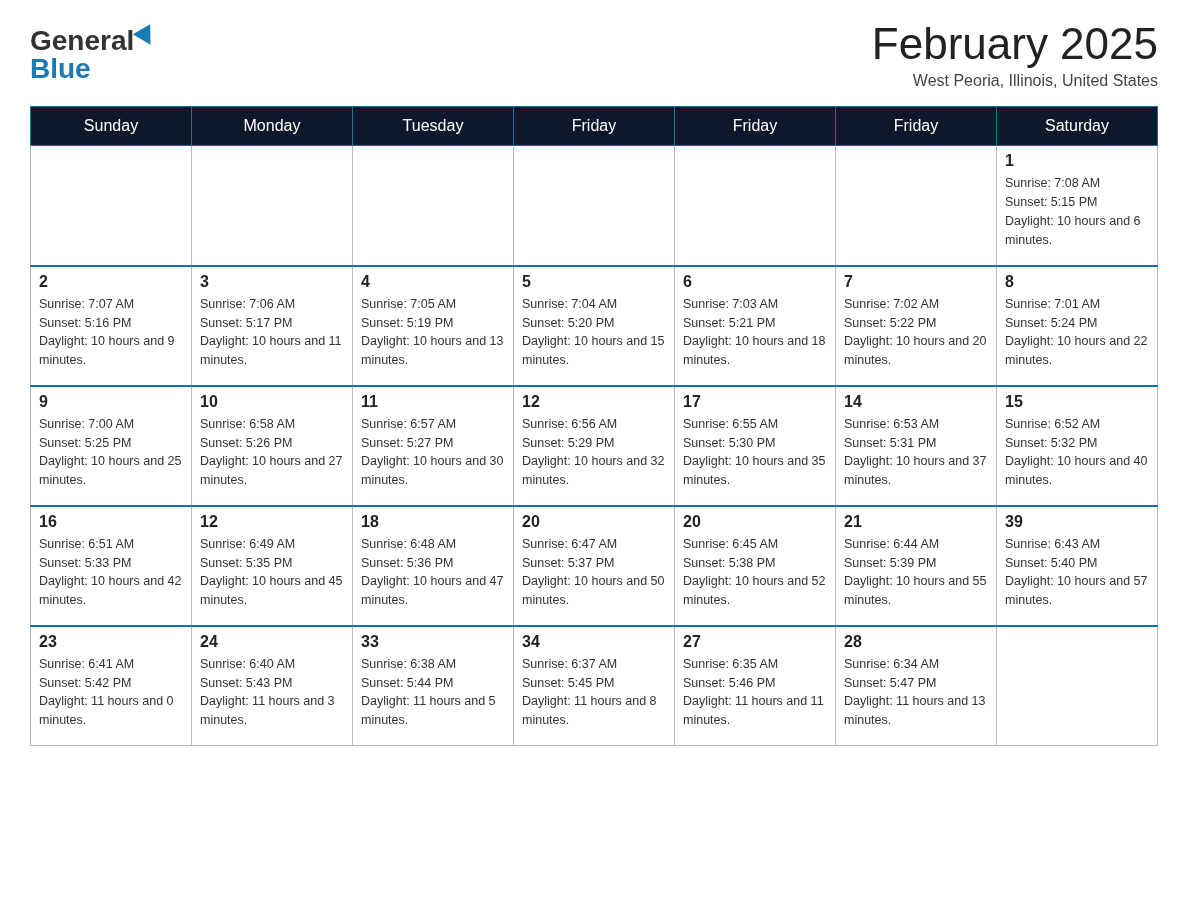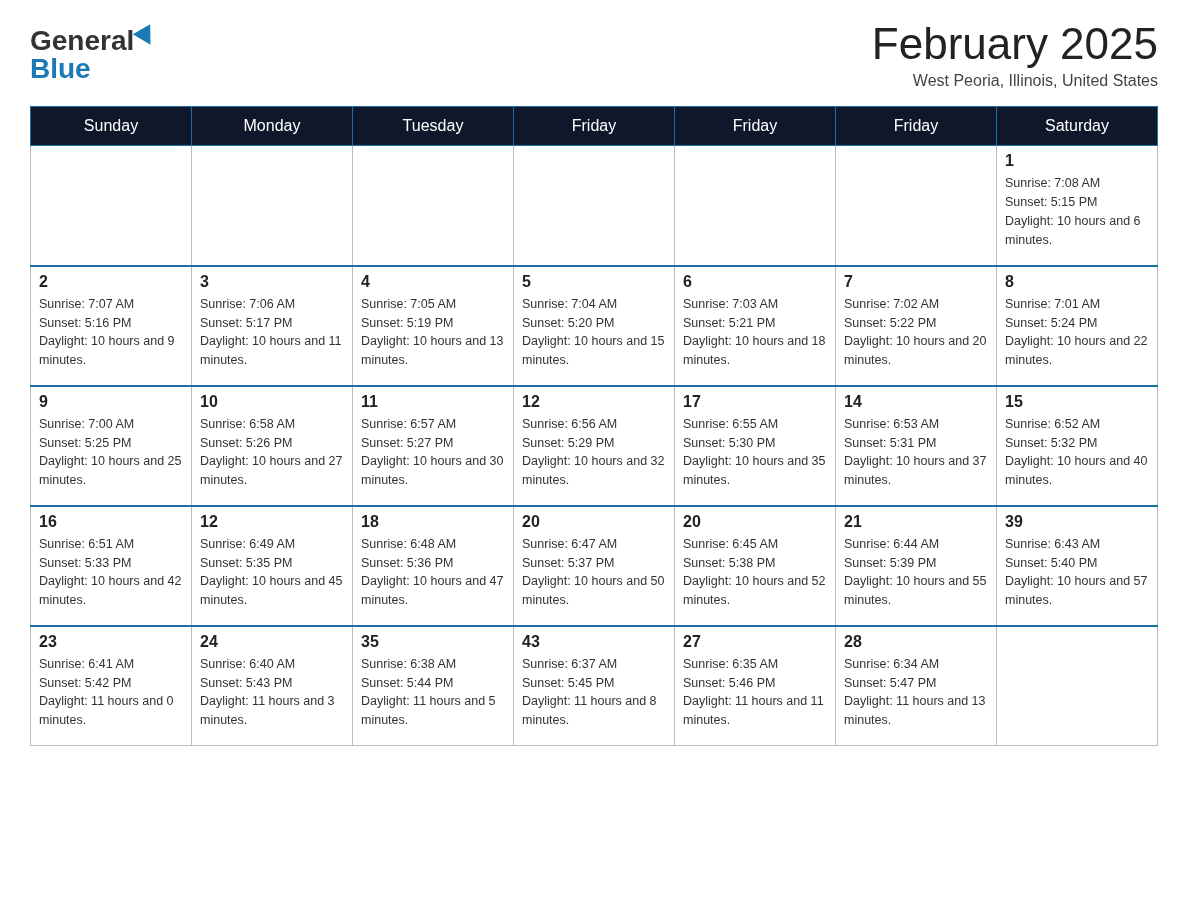--- a/index.html
+++ b/index.html
@@ -241,25 +241,25 @@
       <tr class="row-border">
         <td>
           <span class="day-number">23</span>
           <div class="day-info">Sunrise: 6:41 AM<br>Sunset: 5:42 PM<br>Daylight: 11 hours and 0 minutes.</div>
         </td>
         <td>
           <span class="day-number">24</span>
           <div class="day-info">Sunrise: 6:40 AM<br>Sunset: 5:43 PM<br>Daylight: 11 hours and 3 minutes.</div>
         </td>
         <td>
-          <span class="day-number">35</span>
+          <span class="day-number">33</span>
           <div class="day-info">Sunrise: 6:38 AM<br>Sunset: 5:44 PM<br>Daylight: 11 hours and 5 minutes.</div>
         </td>
         <td>
-          <span class="day-number">43</span>
+          <span class="day-number">34</span>
           <div class="day-info">Sunrise: 6:37 AM<br>Sunset: 5:45 PM<br>Daylight: 11 hours and 8 minutes.</div>
         </td>
         <td>
           <span class="day-number">27</span>
           <div class="day-info">Sunrise: 6:35 AM<br>Sunset: 5:46 PM<br>Daylight: 11 hours and 11 minutes.</div>
         </td>
         <td>
           <span class="day-number">28</span>
           <div class="day-info">Sunrise: 6:34 AM<br>Sunset: 5:47 PM<br>Daylight: 11 hours and 13 minutes.</div>
         </td>

